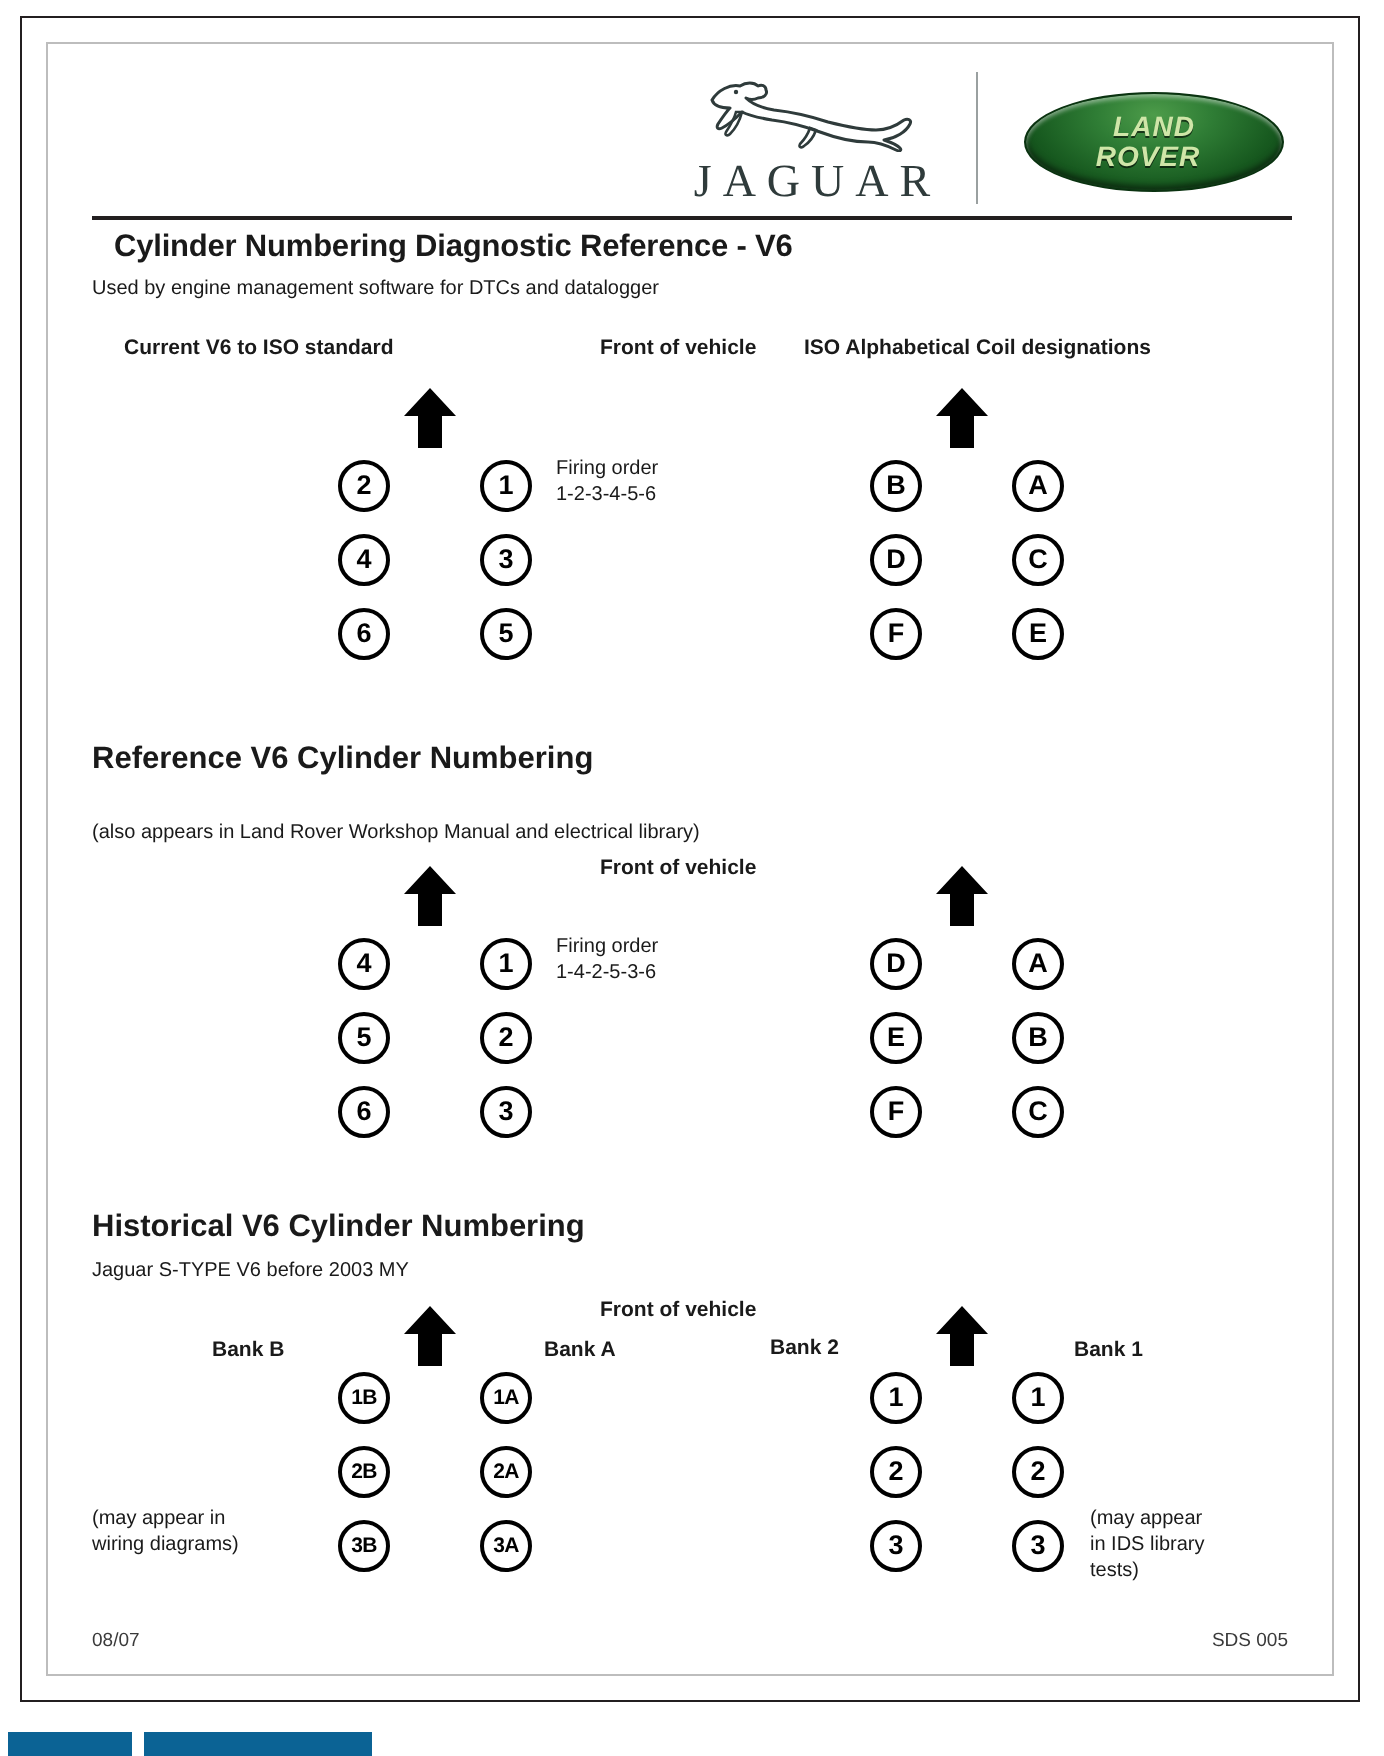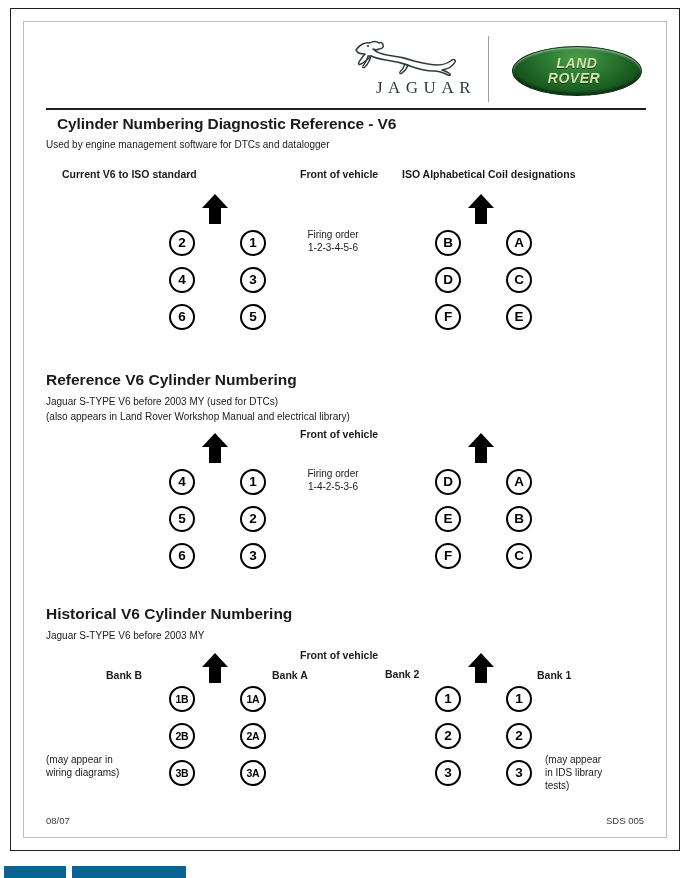--- a/index.html
+++ b/index.html
@@ -66,23 +66,23 @@
     left: 12px;
     top: 2px;
     width: 118px;
     height: 40px;
   }
   .jag-word {
     position: absolute;
     left: 0;
     top: 44px;
     width: 140px;
-    text-align: right;
+    text-align: center;
     font-family: "Liberation Serif", serif;
-    font-size: 17px;
+    font-size: 23px;
     letter-spacing: 5.5px;
     text-indent: 5.5px;
     color: #2f3b3b;
   }
   .logo-divider {
     position: absolute;
     left: 158px;
     top: 2px;
     width: 1px;
     height: 66px;
@@ -170,21 +170,21 @@
     width: 26px;
     height: 30px;
   }
   .arrow svg { display: block; }
 
   
   .firing {
     position: absolute;
     font-size: 10px;
     line-height: 13px;
-    text-align: center;
+    text-align: left;
     white-space: nowrap;
   }
 
   
   .circ {
     position: absolute;
     width: 26px;
     height: 26px;
     border: 2.4px solid #000;
     border-radius: 50%;
@@ -319,21 +319,20 @@
     <div class="circ" style="left:425px;top:136px">F</div>
 
     <div class="circ" style="left:496px;top:62px">A</div>
     <div class="circ" style="left:496px;top:99px">C</div>
     <div class="circ" style="left:496px;top:136px">E</div>
   </div>
 
   <div class="section" style="top:363px;height:200px">
 
     <div class="sec-title">Reference V6 Cylinder Numbering</div>
-    <div class="sec-note" style="top:25px">Jaguar S-TYPE V6 before 2003 MY (used for DTCs)</div>
     <div class="sec-note" style="top:40px">(also appears in Land Rover Workshop Manual and electrical library)</div>
 
     <div class="col-head" style="left:290px;top:57px">Front of vehicle</div>
 
     <div class="arrow" style="left:192px;top:62px">
       <svg width="26" height="30" viewBox="0 0 26 30">
           <path d="M13 0 L26 14 L19 14 L19 30 L7 30 L7 14 L0 14 Z" fill="#000"></path>
         </svg>
     </div>
     <div class="arrow" style="left:458px;top:62px">

